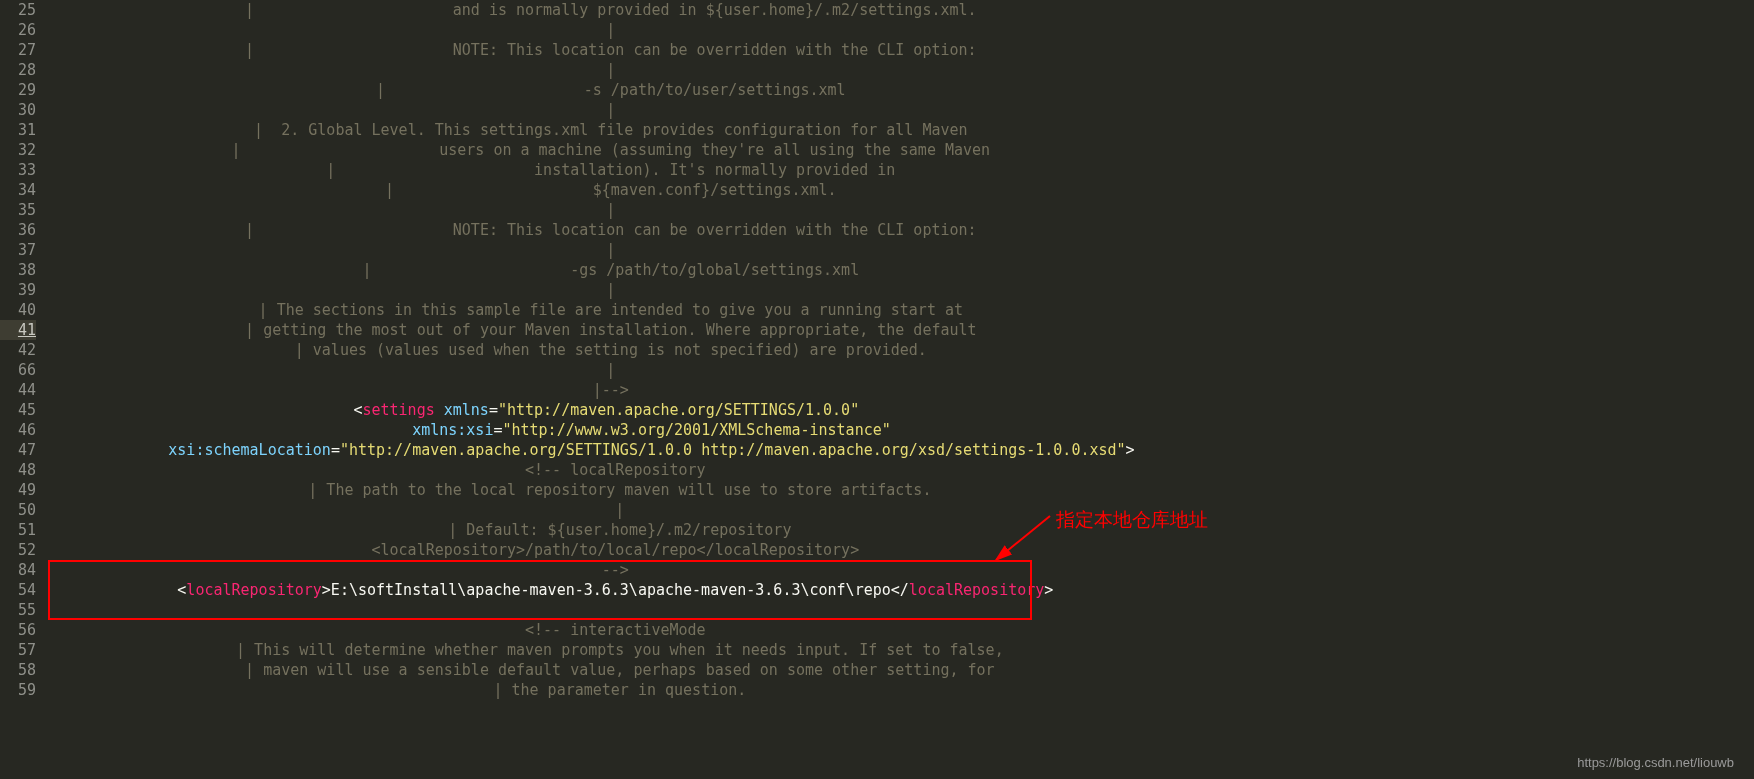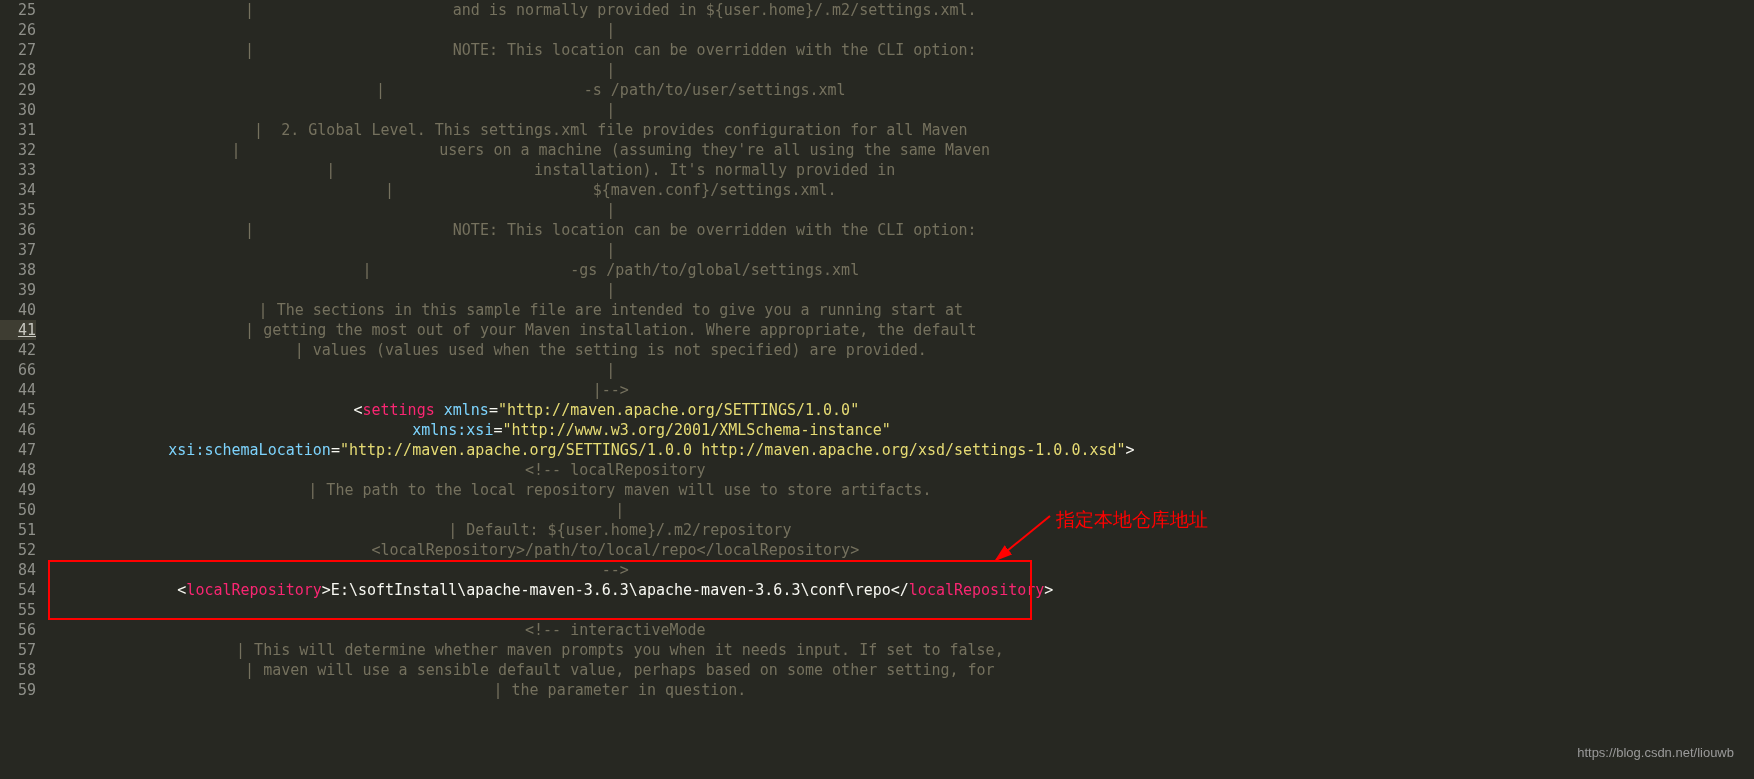--- a/index.html
+++ b/index.html
@@ -44,21 +44,21 @@
     font-family: sans-serif;
     font-size: 19px;
   }
   .annot-arrow {
     position: absolute;
     pointer-events: none;
   }
   .watermark {
     position: absolute;
     right: 20px;
-    bottom: 16px;
+    bottom: 6px;
     color: #9a9a9a;
     font-family: sans-serif;
     font-size: 13px;
   }
 </style>
 </head>
 <body>
 
 <div class="editor">
   <div class="gutter" id="gutter">

